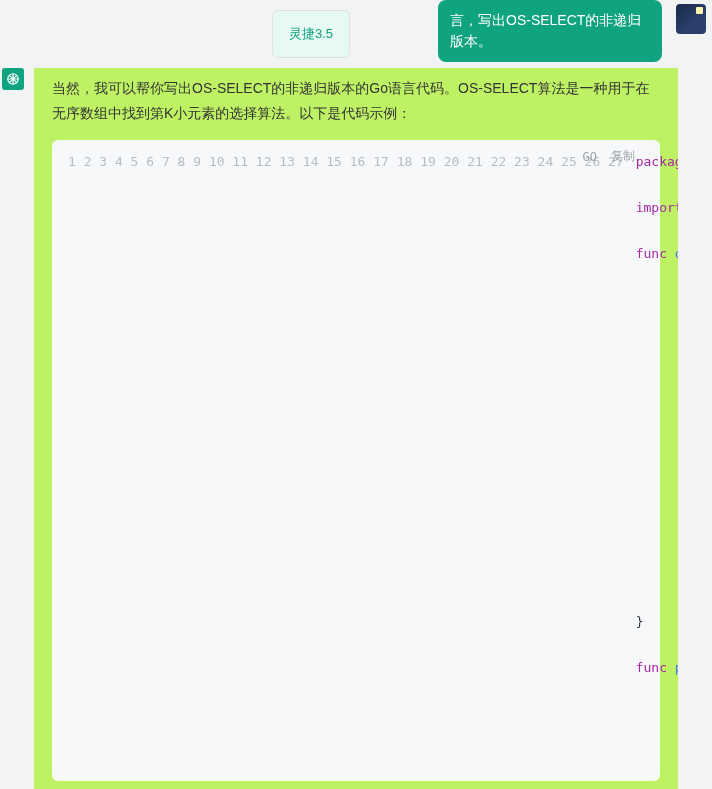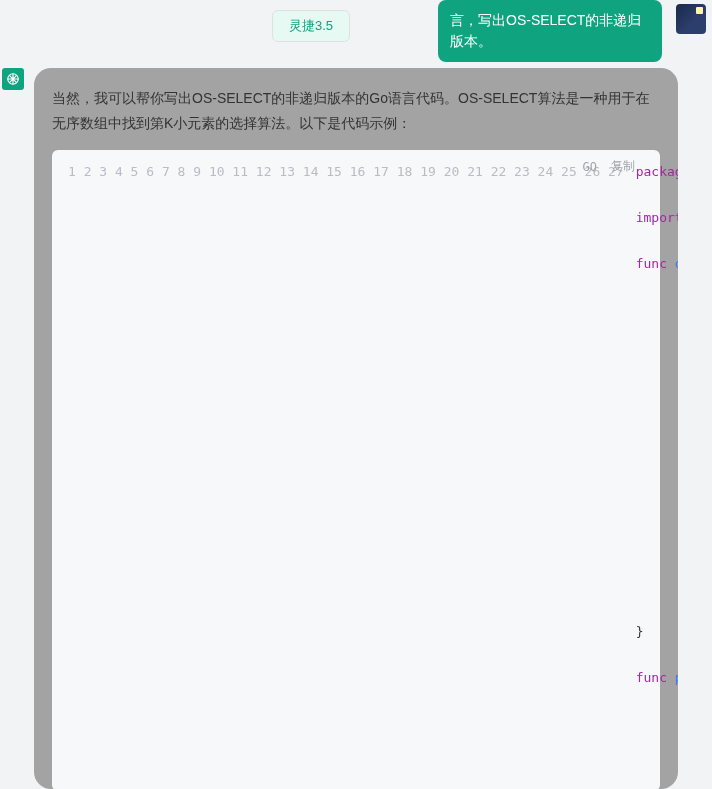--- a/index.html
+++ b/index.html
@@ -21,21 +21,21 @@
     left: 272px;
     top: 10px;
     display: flex;
     background: #fff;
     border: 1px solid #e0e0e0;
     border-radius: 6px;
     overflow: hidden;
     z-index: 2;
   }
   .tab {
-    padding: 6px 16px;
+    padding: 14px 16px;
     font-size: 13px;
     cursor: pointer;
     background: #fff;
     color: #333;
   }
   .tab.active {
     background: #e6f9f3;
     color: #10a37f;
     border: 1px solid #10a37f;
     border-radius: 5px;
@@ -86,23 +86,23 @@
     align-items:center;
     justify-content:center;
   }
   .bot-avatar svg { width:14px; height:14px; }
   .answer-card {
     position: absolute;
     left: 34px;
     top: 68px;
     right: 34px;
     bottom: 0;
-    background: #a3a3a3;
-    border-radius: 17px;
-    padding: 18px 18px 0 18px;
+    background: #bef264;
+    border-radius: 0;
+    padding: 8px 18px 0 18px;
     overflow: hidden;
   }
   .answer-text {
     font-size: 14px;
     color: #333;
     line-height: 1.8;
     margin-bottom: 14px;
   }
   .code-block {
     background: #f7f8fa;

